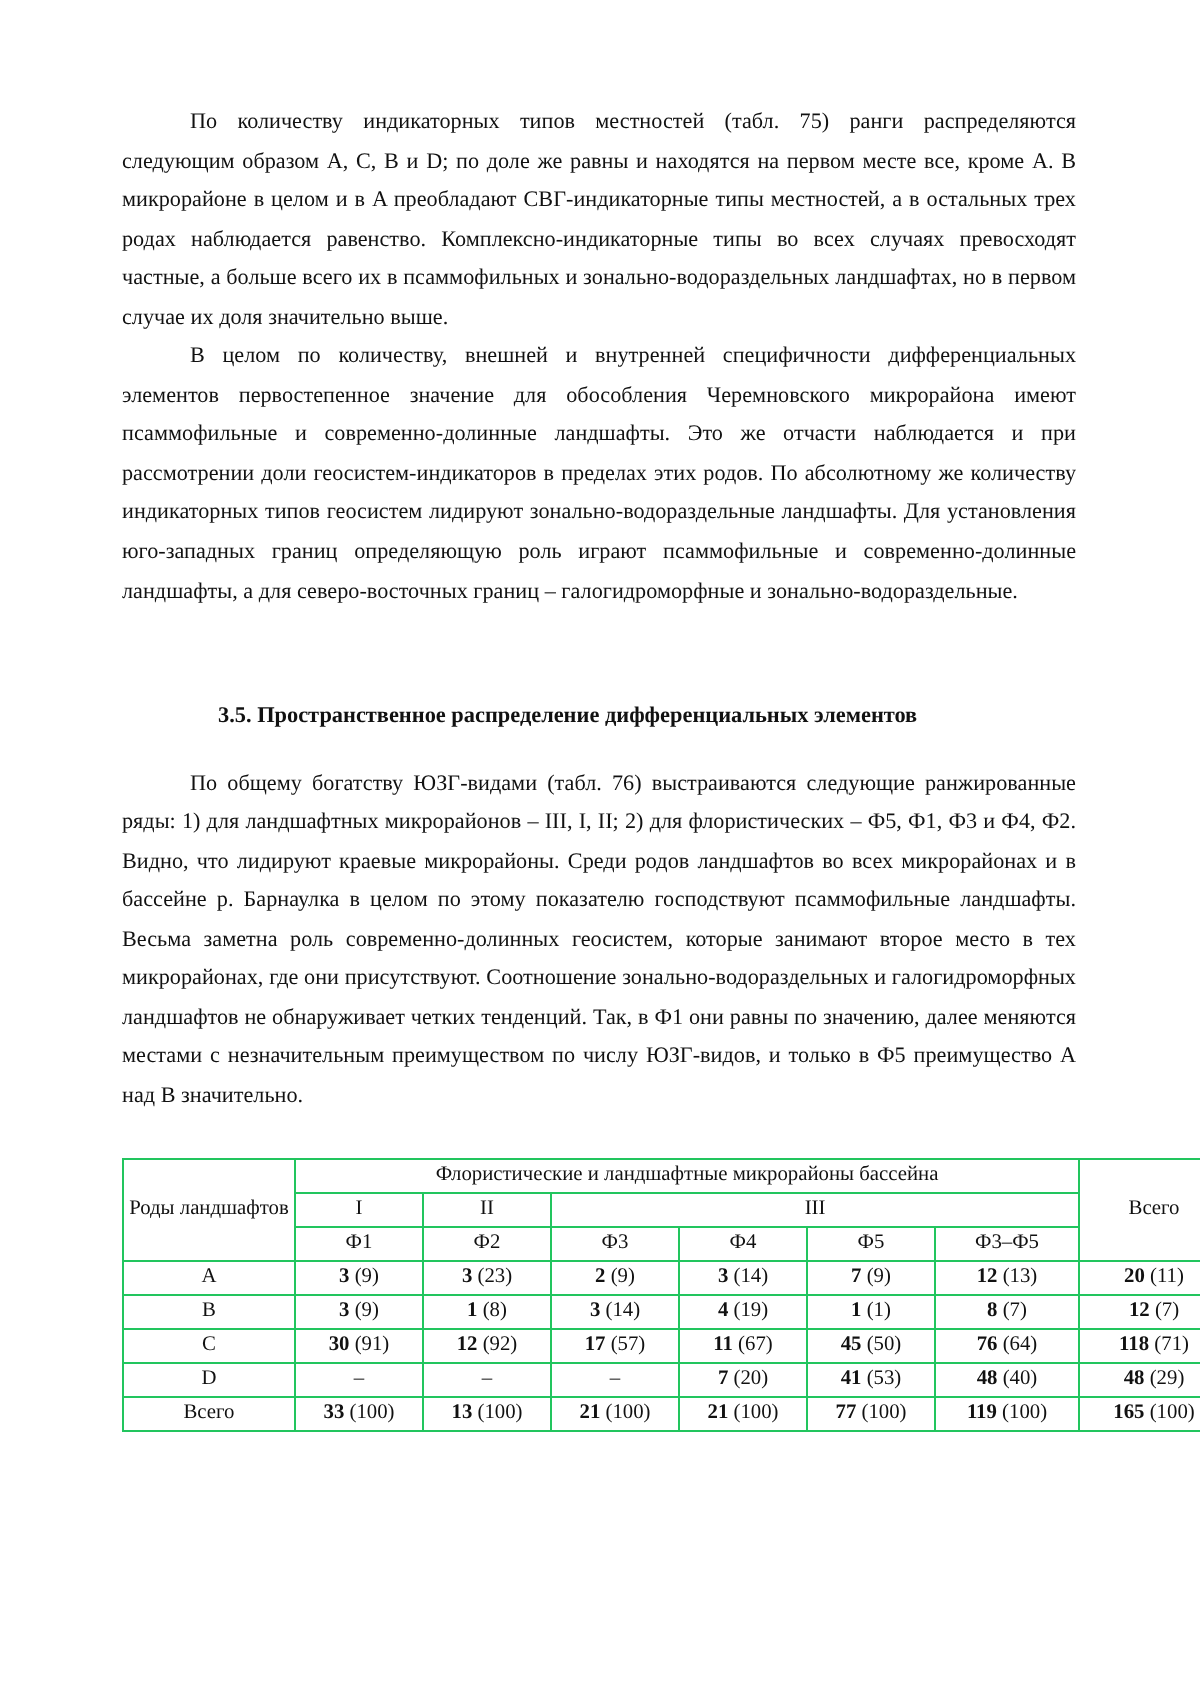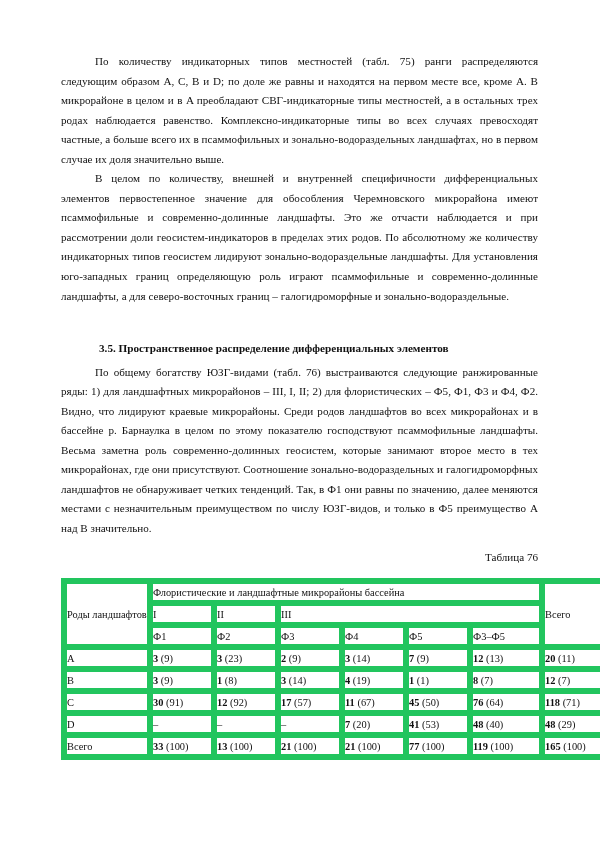--- a/index.html
+++ b/index.html
@@ -26,21 +26,21 @@
   p.body-par {
     margin: 0;
     font-size: 11.1px;
     line-height: 19.55px;
     text-align: justify;
     text-indent: 34px;
     text-justify: inter-word;
     letter-spacing: 0.01px;
   }
   h3.section-heading {
-    margin: 4px;
+    margin: 14px;
     font-size: 11.2px;
     line-height: 19.55px;
     font-weight: bold;
     text-indent: 34px;
     text-align: left;
   }
   .spacer-heading { height: 29px; }
   .spacer-small { height: 9px; }
   .table-label {
     margin: 0;
@@ -57,22 +57,22 @@
   }
   .table-wrap { margin-top: 11px; }
   table.data-table {
     border-collapse: collapse;
     width: 475px;
     table-layout: fixed;
     font-size: 10.4px;
   }
   table.data-table th,
   table.data-table td {
-    border: 6px solid #22c55e;
-    text-align: left;
+    border: 1px solid #22c55e;
+    text-align: center;
     vertical-align: middle;
     padding: 0;
     height: 16px;
     line-height: 13px;
     font-weight: normal;
   }
   .hdr-genus {
     line-height: 13.5px;
     padding: 2px 2px;
   }
@@ -104,21 +104,20 @@
   <p class="body-par">В целом по количеству, внешней и внутренней специфичности дифференциальных элементов первостепенное значение для обособления Черемновского микрорайона имеют псаммофильные и современно-долинные ландшафты. Это же отчасти наблюдается и при рассмотрении доли геосистем-индикаторов в пределах этих родов. По абсолютному же количеству индикаторных типов геосистем лидируют зонально-водораздельные ландшафты. Для установления юго-западных границ определяющую роль играют псаммофильные и современно-долинные ландшафты, а для северо-восточных границ – галогидроморфные и зонально-водораздельные.</p>
 
   <div class="spacer-heading"></div>
 
   <h3 class="section-heading">3.5. Пространственное распределение дифференциальных элементов</h3>
 
   <p class="body-par">По общему богатству ЮЗГ-видами (табл. 76) выстраиваются следующие ранжированные ряды: 1) для ландшафтных микрорайонов – III, I, II; 2) для флористических – Ф5, Ф1, Ф3 и Ф4, Ф2. Видно, что лидируют краевые микрорайоны. Среди родов ландшафтов во всех микрорайонах и в бассейне р. Барнаулка в целом по этому показателю господствуют псаммофильные ландшафты. Весьма заметна роль современно-долинных геосистем, которые занимают второе место в тех микрорайонах, где они присутствуют. Соотношение зонально-водораздельных и галогидроморфных ландшафтов не обнаруживает четких тенденций. Так, в Ф1 они равны по значению, далее меняются местами с незначительным преимуществом по числу ЮЗГ-видов, и только в Ф5 преимущество A над B значительно.</p>
 
   <div class="spacer-small"></div>
 
-  <p class="table-label">Таблица 76</p>
 
 
   <div class="table-wrap">
     <table class="data-table">
       <colgroup>
         <col class="c-genus">
         <col class="c-f">
           <col class="c-f">
           <col class="c-f">
           <col class="c-f">

